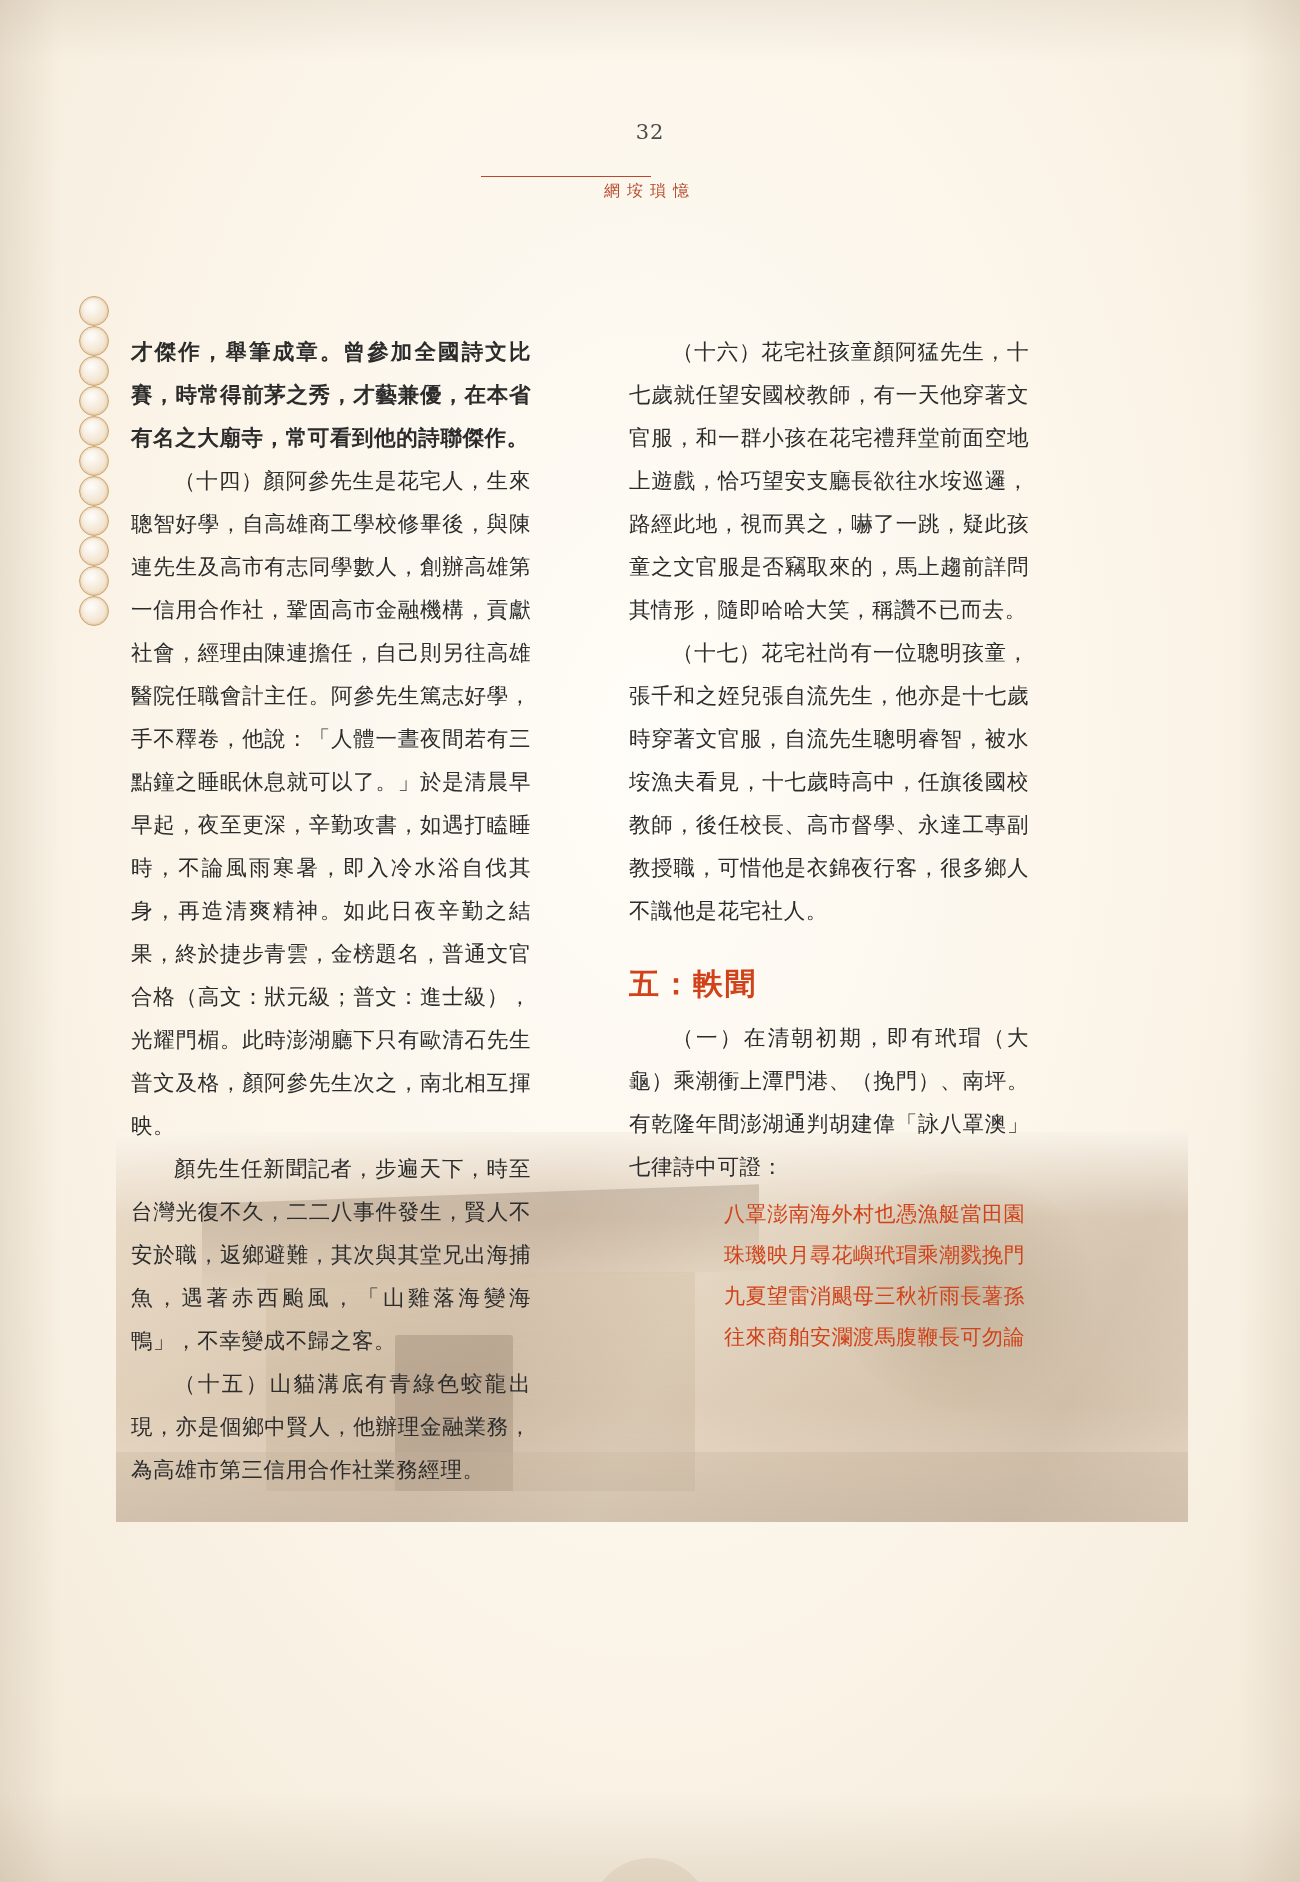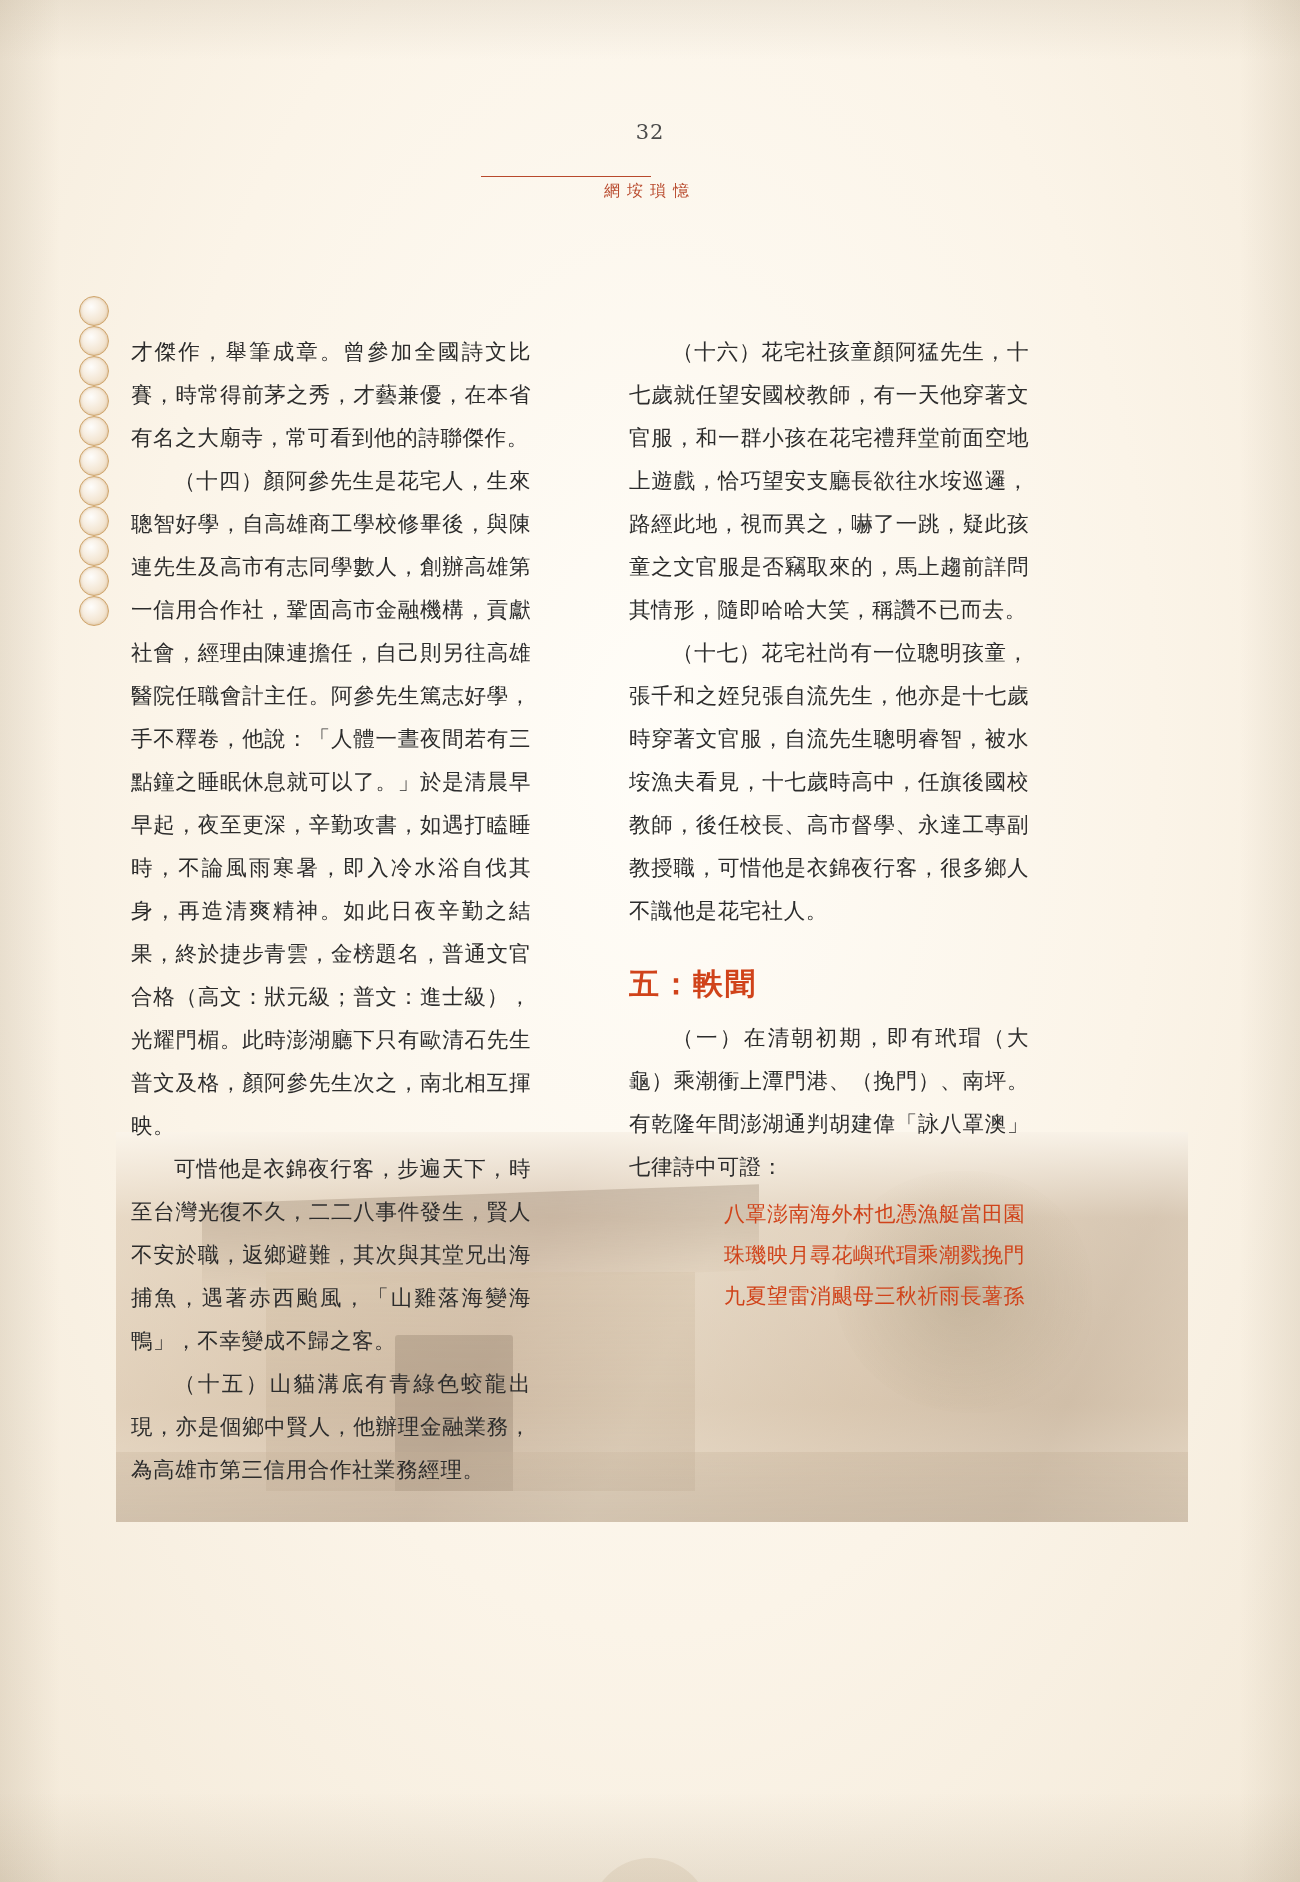--- a/index.html
+++ b/index.html
@@ -177,21 +177,21 @@
     letter-spacing: 0.6px;
     text-align: justify;
   }
   #col-left  { left: 131px; }
   #col-right { left: 629px; }
 
   .column p {
     margin: 0;
     text-indent: 2em;
   }
-  .column p.noindent { text-indent: 0; }
+  .column p.noindent { text-indent: 0; font-weight: bold; }
 
   
   .section-heading {
     margin: 30px 0 10px 0;
     font-size: 30px;
     line-height: 44px;
     color: #d0431a;
     font-weight: bold;
     letter-spacing: 2px;
     text-indent: 0;
@@ -246,21 +246,21 @@
       <div class="wall"></div>
       <div class="door"></div>
       <div class="tree"></div>
       <div class="ground"></div>
     </div>
   </div>
 
   <div class="column" id="col-left">
     <p class="noindent over-photo">才傑作，舉筆成章。曾參加全國詩文比賽，時常得前茅之秀，才藝兼優，在本省有名之大廟寺，常可看到他的詩聯傑作。</p>
     <p class="over-photo">（十四）顏阿參先生是花宅人，生來聰智好學，自高雄商工學校修畢後，與陳連先生及高市有志同學數人，創辦高雄第一信用合作社，鞏固高市金融機構，貢獻社會，經理由陳連擔任，自己則另往高雄醫院任職會計主任。阿參先生篤志好學，手不釋卷，他說：「人體一晝夜間若有三點鐘之睡眠休息就可以了。」於是清晨早早起，夜至更深，辛勤攻書，如遇打瞌睡時，不論風雨寒暑，即入冷水浴自伐其身，再造清爽精神。如此日夜辛勤之結果，終於捷步青雲，金榜題名，普通文官合格（高文：狀元級；普文：進士級），光耀門楣。此時澎湖廳下只有歐清石先生普文及格，顏阿參先生次之，南北相互揮映。</p>
-    <p class="over-photo">可惜他是衣錦夜行客，步遍天下，時至台灣光復不久，二二八事件發生，賢人不安於職，返鄉避難，其次與其堂兄出海捕魚，遇著赤西颱風，「山雞落海變海鴨」，不幸變成不歸之客。</p>
+    <p class="over-photo">顏先生任新聞記者，步遍天下，時至台灣光復不久，二二八事件發生，賢人不安於職，返鄉避難，其次與其堂兄出海捕魚，遇著赤西颱風，「山雞落海變海鴨」，不幸變成不歸之客。</p>
     <p class="over-photo">（十五）山貓溝底有青綠色蛟龍出現，亦是個鄉中賢人，他辦理金融業務，為高雄市第三信用合作社業務經理。</p>
   </div>
 
   <div class="column" id="col-right">
     <p class="over-photo">（十六）花宅社孩童顏阿猛先生，十七歲就任望安國校教師，有一天他穿著文官服，和一群小孩在花宅禮拜堂前面空地上遊戲，恰巧望安支廳長欲往水垵巡邏，路經此地，視而異之，嚇了一跳，疑此孩童之文官服是否竊取來的，馬上趨前詳問其情形，隨即哈哈大笑，稱讚不已而去。</p>
     <p class="over-photo">（十七）花宅社尚有一位聰明孩童，張千和之姪兒張自流先生，他亦是十七歲時穿著文官服，自流先生聰明睿智，被水垵漁夫看見，十七歲時高中，任旗後國校教師，後任校長、高市督學、永達工專副教授職，可惜他是衣錦夜行客，很多鄉人不識他是花宅社人。</p>
 
     <div class="section-heading over-photo">五：軼聞</div>
 
     <p class="over-photo">（一）在清朝初期，即有玳瑁（大龜）乘潮衝上潭門港、（挽門）、南坪。有乾隆年間澎湖通判胡建偉「詠八罩澳」七律詩中可證：</p>
@@ -271,18 +271,22 @@
         <span class="poem-col">也憑漁艇當田園</span>
       </div>
       <div class="poem-row">
         <span class="poem-col">珠璣映月尋花嶼</span>
         <span class="poem-col">玳瑁乘潮戮挽門</span>
       </div>
       <div class="poem-row">
         <span class="poem-col">九夏望雷消颶母</span>
         <span class="poem-col">三秋祈雨長薯孫</span>
       </div>
+      <div class="poem-row">
+        <span class="poem-col">往來商舶安瀾渡</span>
+        <span class="poem-col">馬腹鞭長可勿論</span>
+      </div>
     </div>
 
   </div>
 
   <div id="bottom-arc"></div>
 </div>
 
 </body></html>

